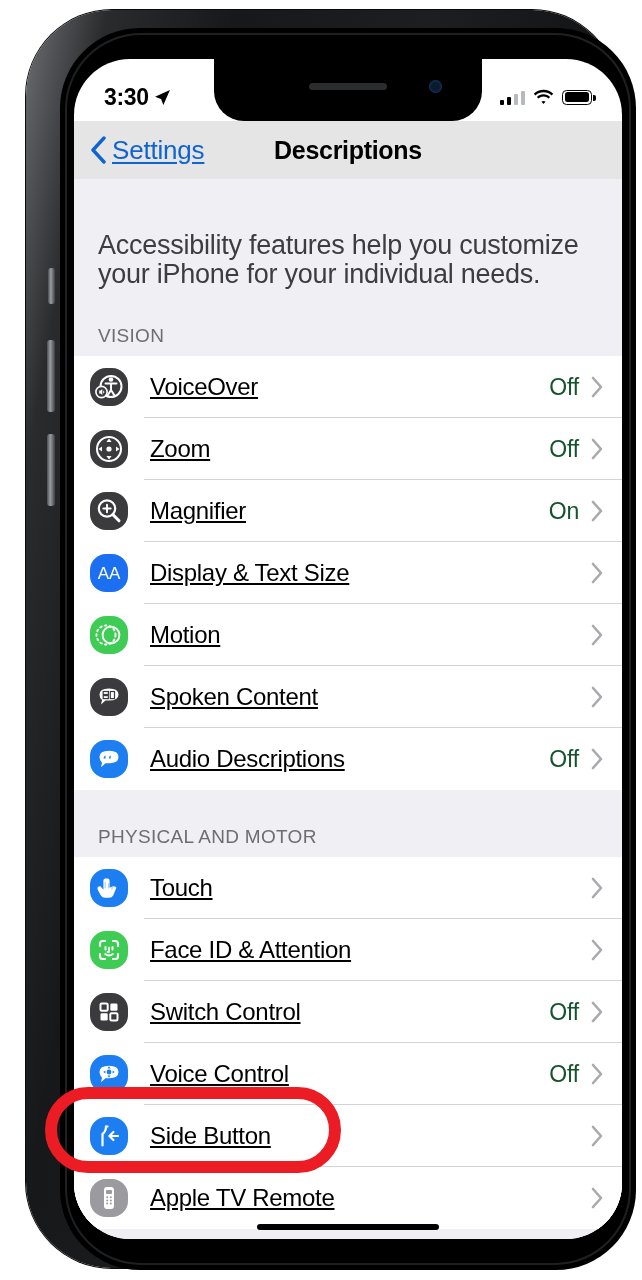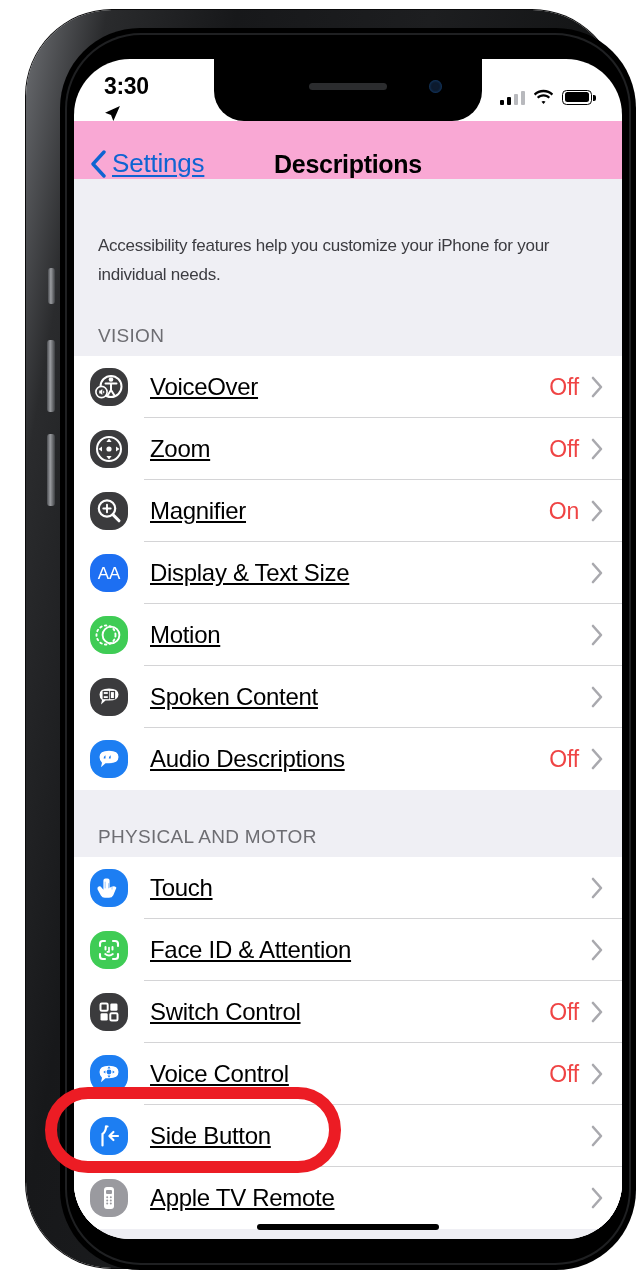--- a/index.html
+++ b/index.html
@@ -79,40 +79,40 @@
 
   
   #status-bar {
     position: absolute; top: 0; left: 0;
     width: 100%; height: 62px;
     display: flex; align-items: center;
     justify-content: space-between;
     padding: 14px 30px 0 30px;
     z-index: 7;
   }
-  #status-left { display: flex; align-items: flex-start; gap: 5px; flex-direction: column; }
+  #status-left { display: flex; align-items: center; gap: 5px; }
   #status-time { font-size: 23px; font-weight: 700; color: #000; letter-spacing: -0.3px; }
   #location-arrow { display: block; }
   #status-right { display: flex; align-items: center; gap: 8px; }
   #signal-bars { display: flex; align-items: flex-end; gap: 2.5px; height: 15px; }
   #signal-bars i { display: block; width: 4.5px; background: #000; border-radius: 1px; }
   #signal-bars i:nth-child(1){ height: 5px; }
   #signal-bars i:nth-child(2){ height: 8px; }
   #signal-bars i:nth-child(3){ height: 11px; background: #b8b9bd; }
   #signal-bars i:nth-child(4){ height: 14px; background: #b8b9bd; }
   #battery-icon { position: relative; width: 30px; height: 15px; border: 1.8px solid #000; border-radius: 4.5px; }
   #battery-icon::after { content:""; position:absolute; right:-4.5px; top:4px; width:2.5px; height:6px; background:#000; border-radius:0 2px 2px 0; }
   #battery-fill { position:absolute; left:1.8px; top:1.8px; bottom:1.8px; width: 24.5px; background:#000; border-radius:2.5px; }
 
   
   #nav-bar {
     position: absolute; top: 62px; left: 0;
     width: 100%; height: 58px;
-    background: #f9a8d4;
-    display: flex; align-items: flex-end;
+    background: #e5e5e5;
+    display: flex; align-items: center;
     z-index: 5;
   }
   #back-button {
     display: flex; align-items: center; gap: 5px;
     margin-left: 16px; cursor: pointer;
   }
   #back-chevron { display: block; }
   #back-label {
     font-size: 26px; color: #0f64d2;
     text-decoration: underline;
@@ -128,21 +128,21 @@
 
   
   #content {
     position: absolute;
     top: 120px; left: 0; right: 0; bottom: 0;
     background: #efeff4;
     overflow: hidden;
   }
   #intro-text {
     padding: 52px 28px 30px 24px;
-    font-size: 17px; line-height: 29px;
+    font-size: 27px; line-height: 29px;
     color: #3c3c41;
     letter-spacing: -0.25px;
   }
   .section-header {
     font-size: 19px; color: #6d6d72;
     letter-spacing: 0.3px;
     padding: 6px 24px 9px 24px;
   }
   .section-header.spaced { padding-top: 36px; }
 
@@ -171,21 +171,21 @@
   }
   .row-label {
     flex: 1 1 auto;
     margin-left: 22px;
     font-size: 24px; color: #000;
     letter-spacing: -0.3px;
     white-space: nowrap;
     text-decoration: underline;
   }
   .row-value {
-    font-size: 23px; color: #ef4444;
+    font-size: 23px; color: #14532d;
     letter-spacing: -0.2px;
     margin-right: 12px;
   }
   .row-chevron { flex: 0 0 auto; display: block; }
 
   
   #home-indicator {
     position: absolute;
     left: 50%; transform: translateX(-50%);
     bottom: 9px; width: 182px; height: 6px;

